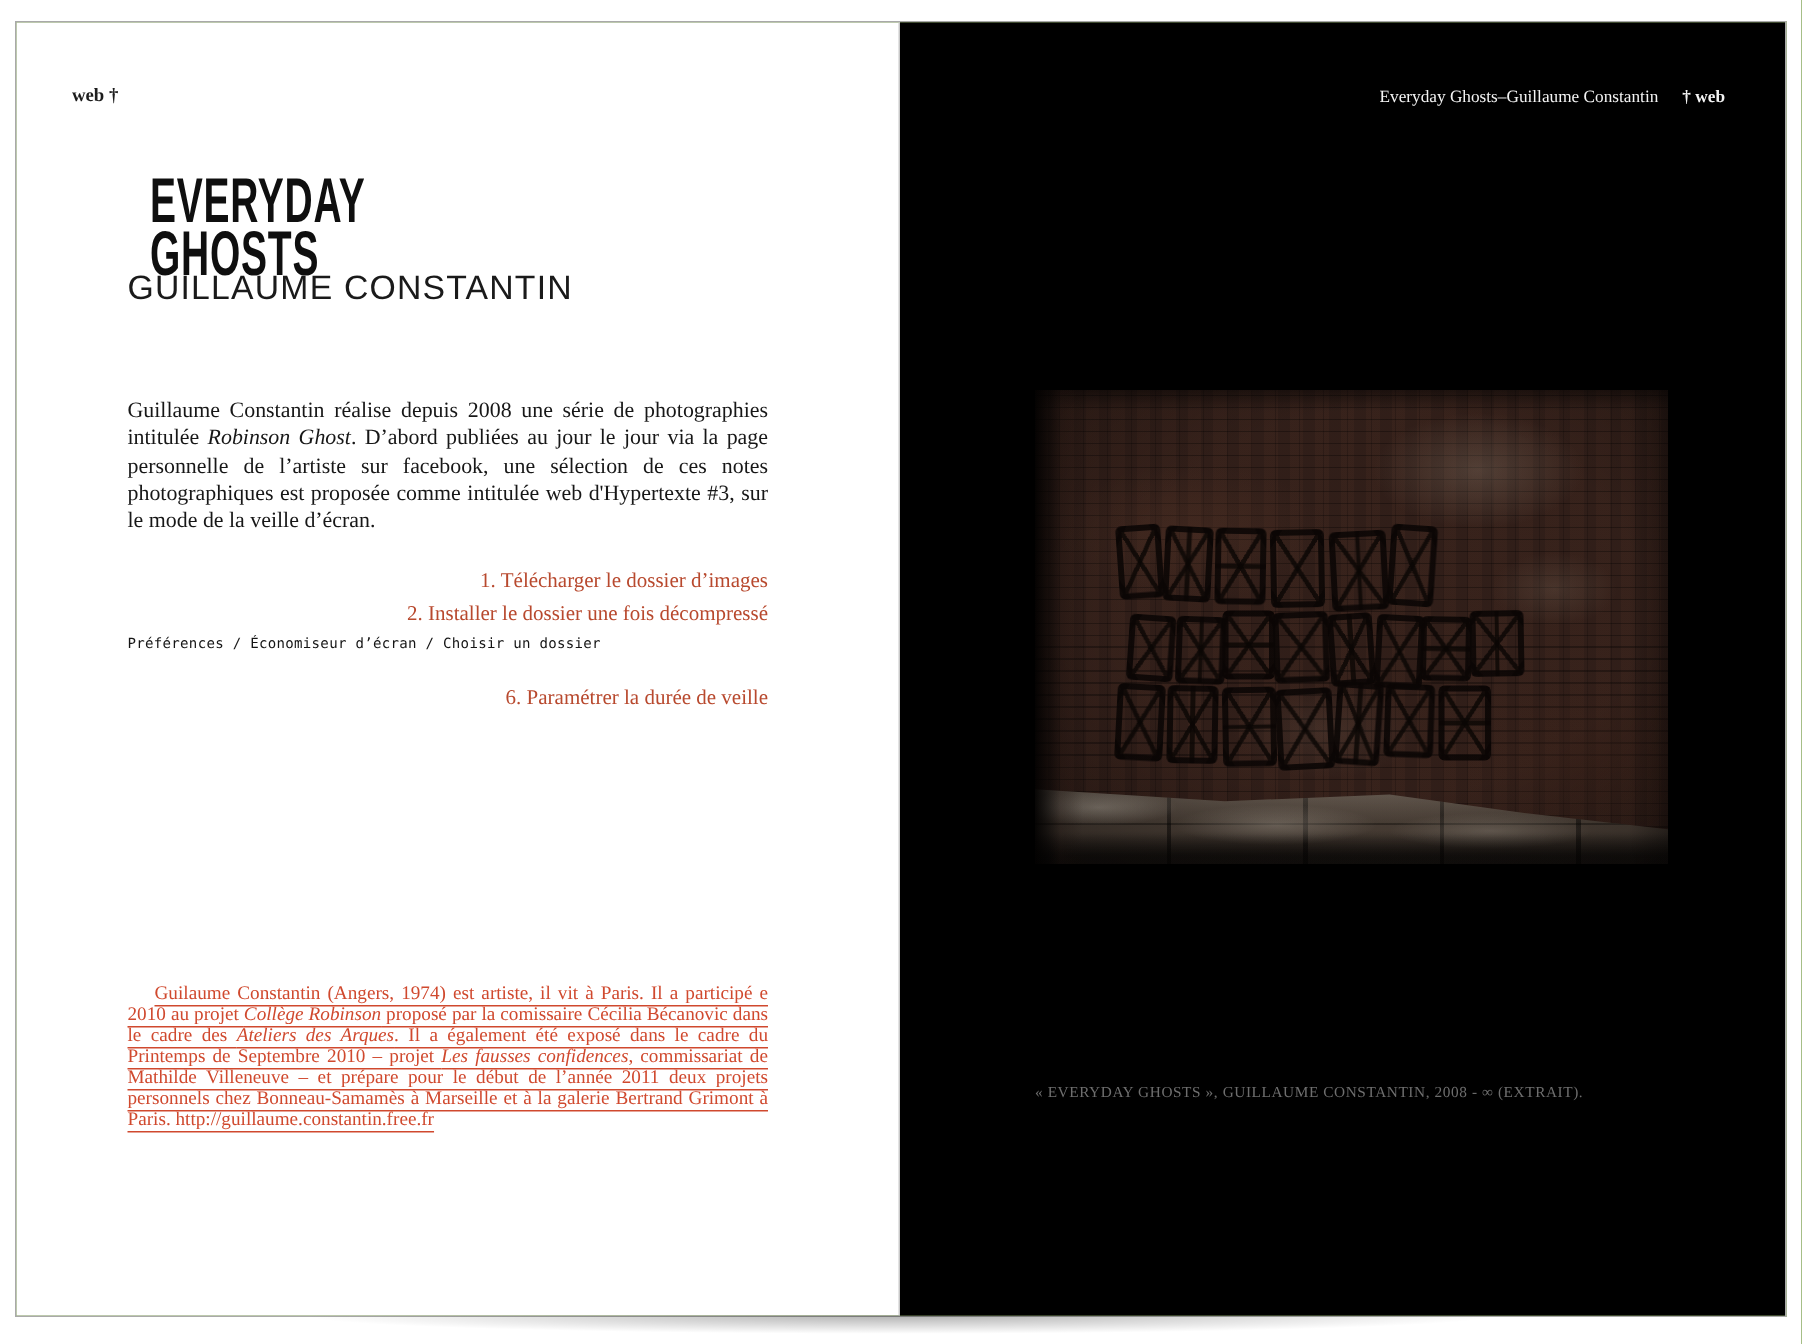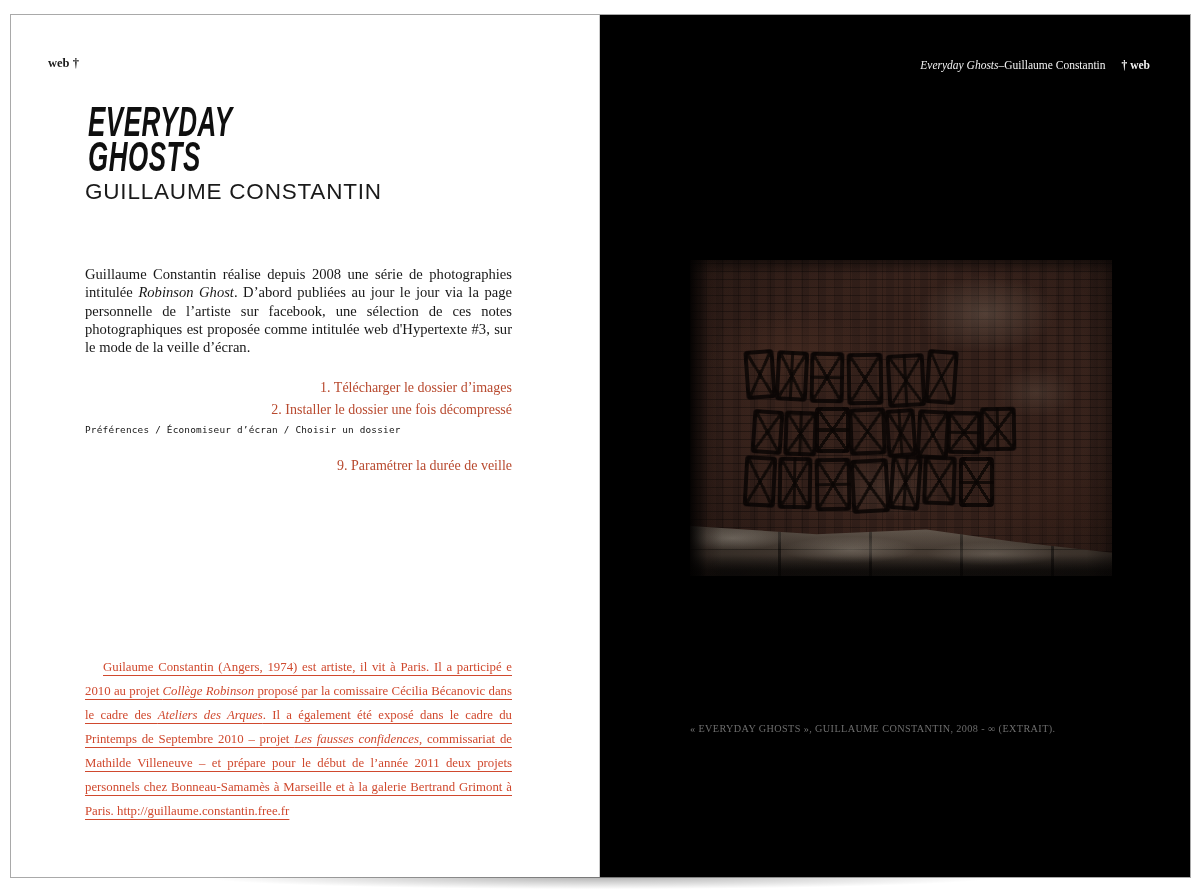--- a/index.html
+++ b/index.html
@@ -31,23 +31,22 @@
     flex:1;background:#000000;color:#fff;
   }
 
   
   .folio-left{
     position:absolute;left:37px;top:41px;
     font-size:12.5px;font-weight:bold;color:#1c1c1c;
     font-family:"Liberation Serif", serif;
   }
   .title{
-    position:absolute;left:73px;top:86px;margin:4px;
+    position:absolute;left:73px;top:86px;margin:16px;
     color:#0f0f0f;
-    font-style:italic;
   }
   .title-line{
     display:block;
     font-family:"Liberation Sans", sans-serif;
     font-weight:700;
     font-size:26px;
     letter-spacing:.5px;
     line-height:35px;
     transform:scaleY(1.62);
     transform-origin:0 50%;
@@ -81,36 +80,36 @@
     margin:0 0 22px 0;
     font-family:"DejaVu Sans Mono", monospace;
     font-size:9.4px;
     letter-spacing:.2px;
     line-height:12px;
     color:#151515;
     white-space:nowrap;
   }
   .bio{
     position:absolute;left:74px;top:640px;width:427px;margin:0;
-    font-size:12.8px;line-height:24px;
+    font-size:12.8px;line-height:14px;
     color:var(--bio-red,#d0492e);
     text-align:justify;
     text-indent:18px;
     text-decoration:underline;
     text-decoration-thickness:.8px;
     text-underline-offset:3.5px;
   }
 
   
   .folio-right{
     position:absolute;right:40px;top:44px;
     font-size:11.5px;color:#f4f4f4;
     white-space:nowrap;
   }
-  .folio-right .rh-series{font-style:italic;}
+  .folio-right .rh-series{}
   .folio-right .rh-gap{display:inline-block;width:16px;}
   .folio-right .rh-web{font-weight:bold;}
 
   .photo{
     position:absolute;left:90px;top:245px;margin:0;
     width:422px;height:316px;
     overflow:hidden;
     background-color:#37231d;
     background-image:
       radial-gradient(ellipse 100px 55px at 70% 17%, rgba(173,156,137,.30), transparent 70%),
@@ -189,21 +188,21 @@
     </h1>
 
     <h2 class="author">GUILLAUME CONSTANTIN</h2>
 
     <p class="intro"><span>Guillaume Constantin réalise depuis 2008 une série de photographies intitulée </span><i>Robinson Ghost</i><span>. D’abord publiées au jour le jour via la page personnelle de l’artiste sur facebook, une sélection de ces notes photographiques est proposée comme intitulée web d'Hypertexte #3, sur le mode de la veille d’écran.</span></p>
 
     <div class="steps" id="steps">
         <div class="step-heading">1. Télécharger le dossier d’images</div>
         <div class="step-heading">2. Installer le dossier une fois décompressé</div>
         <div class="step-command">Préférences / Économiseur d’écran / Choisir un dossier</div>
-        <div class="step-heading">9. Paramétrer la durée de veille</div>
+        <div class="step-heading">6. Paramétrer la durée de veille</div>
       </div>
 
     <p class="bio"><span>Guilaume Constantin (Angers, 1974) est artiste, il vit à Paris. Il a participé e 2010 au projet </span><i>Collège Robinson</i><span> proposé par la comissaire Cécilia Bécanovic dans le cadre des </span><i>Ateliers des Arques</i><span>. Il a également été exposé dans le cadre du Printemps de Septembre 2010 – projet </span><i>Les fausses confidences</i><span>, commissariat de Mathilde Villeneuve – et prépare pour le début de l’année 2011 deux projets personnels chez Bonneau-Samamès à Marseille et à la galerie Bertrand Grimont à Paris. http://guillaume.constantin.free.fr</span></p>
   </section>
 
   <section class="page page-right">
     <div class="folio-right">
       <span class="rh-series">Everyday Ghosts</span><span>–</span><span>Guillaume Constantin</span><span class="rh-gap"></span><span class="rh-web">† web</span>
     </div>
 

